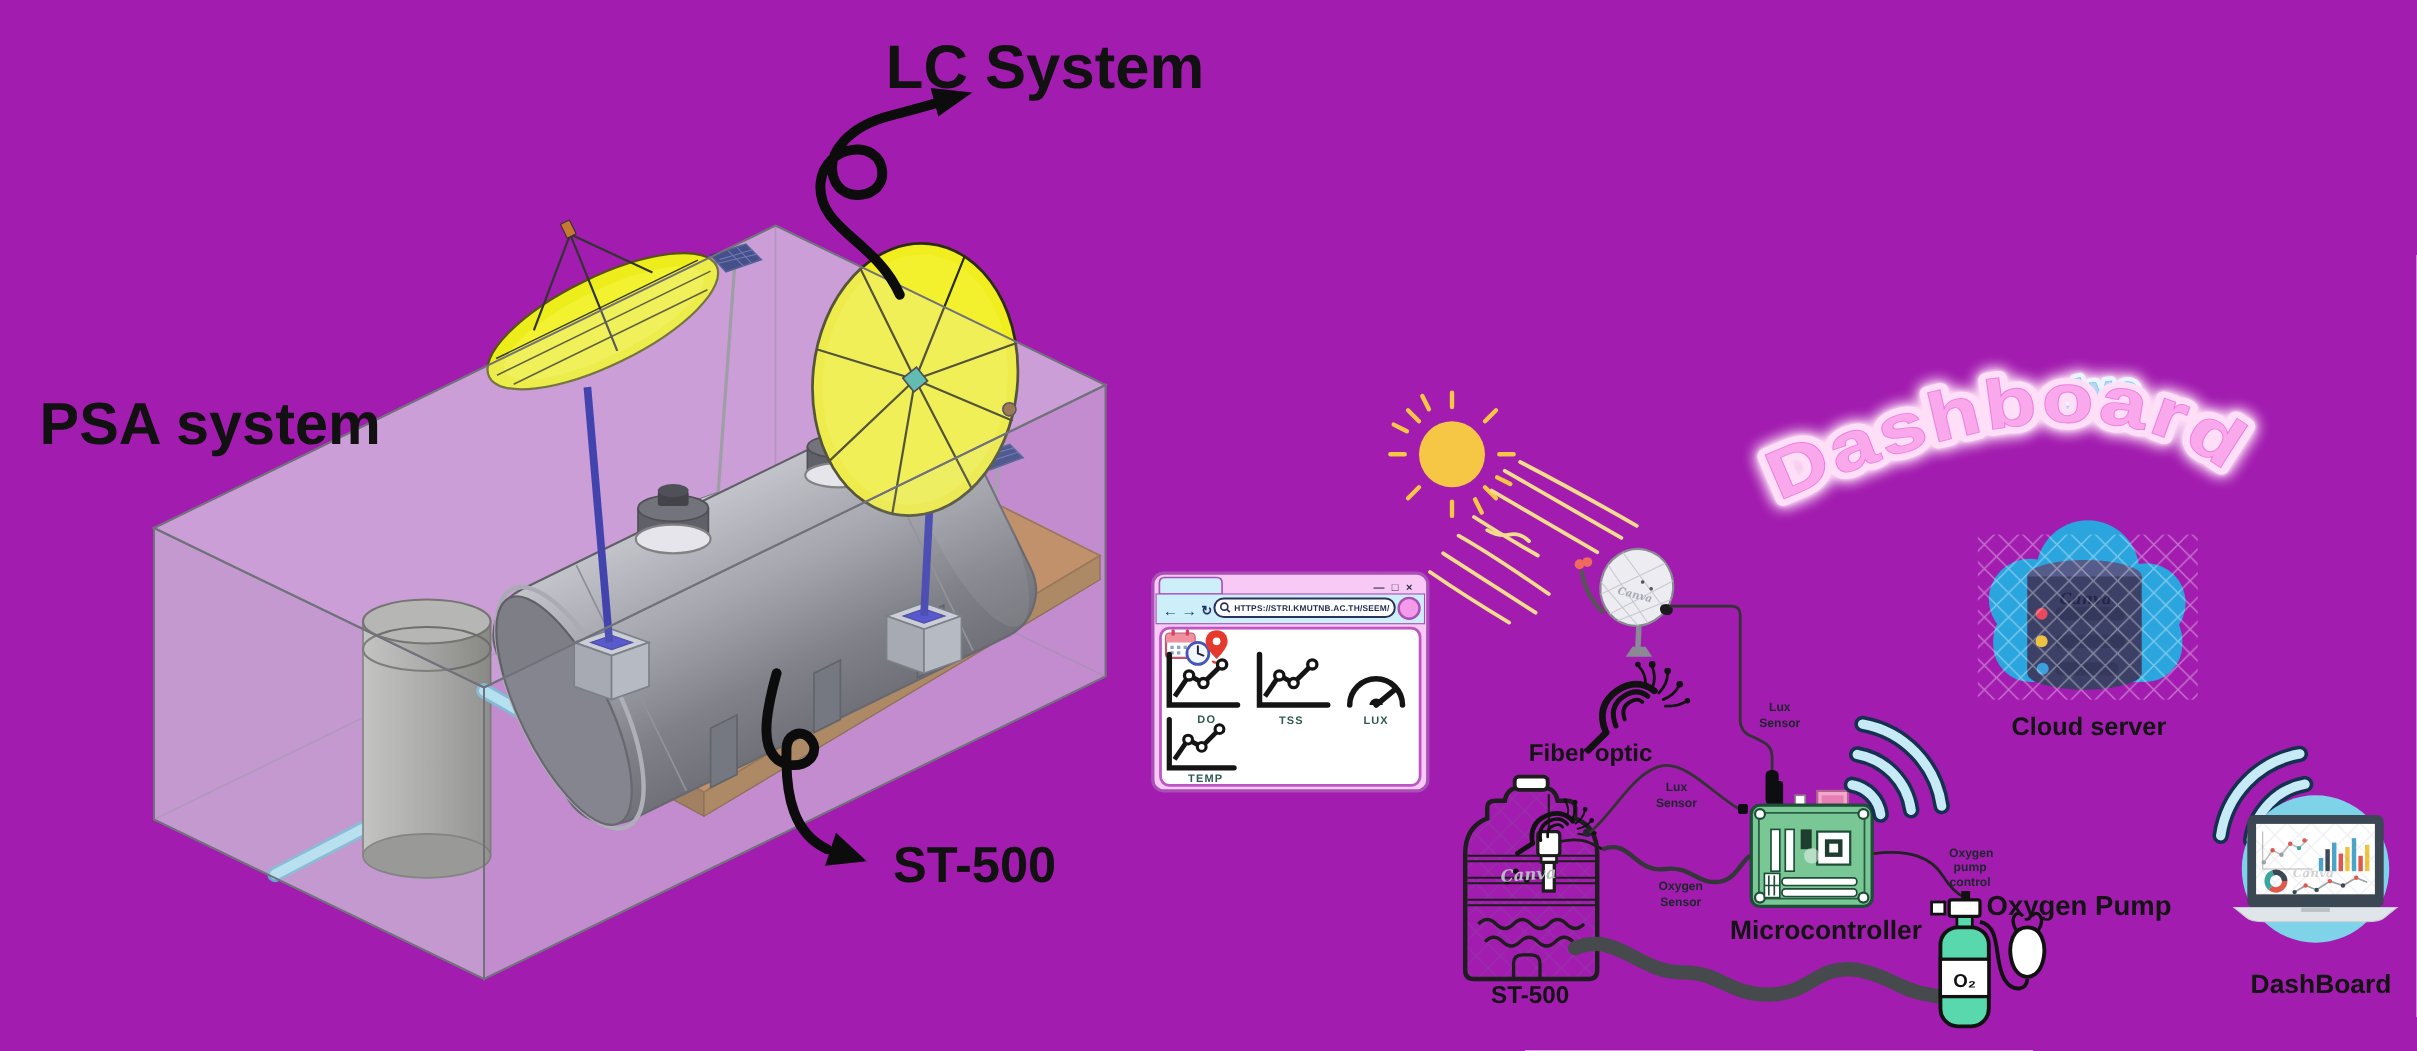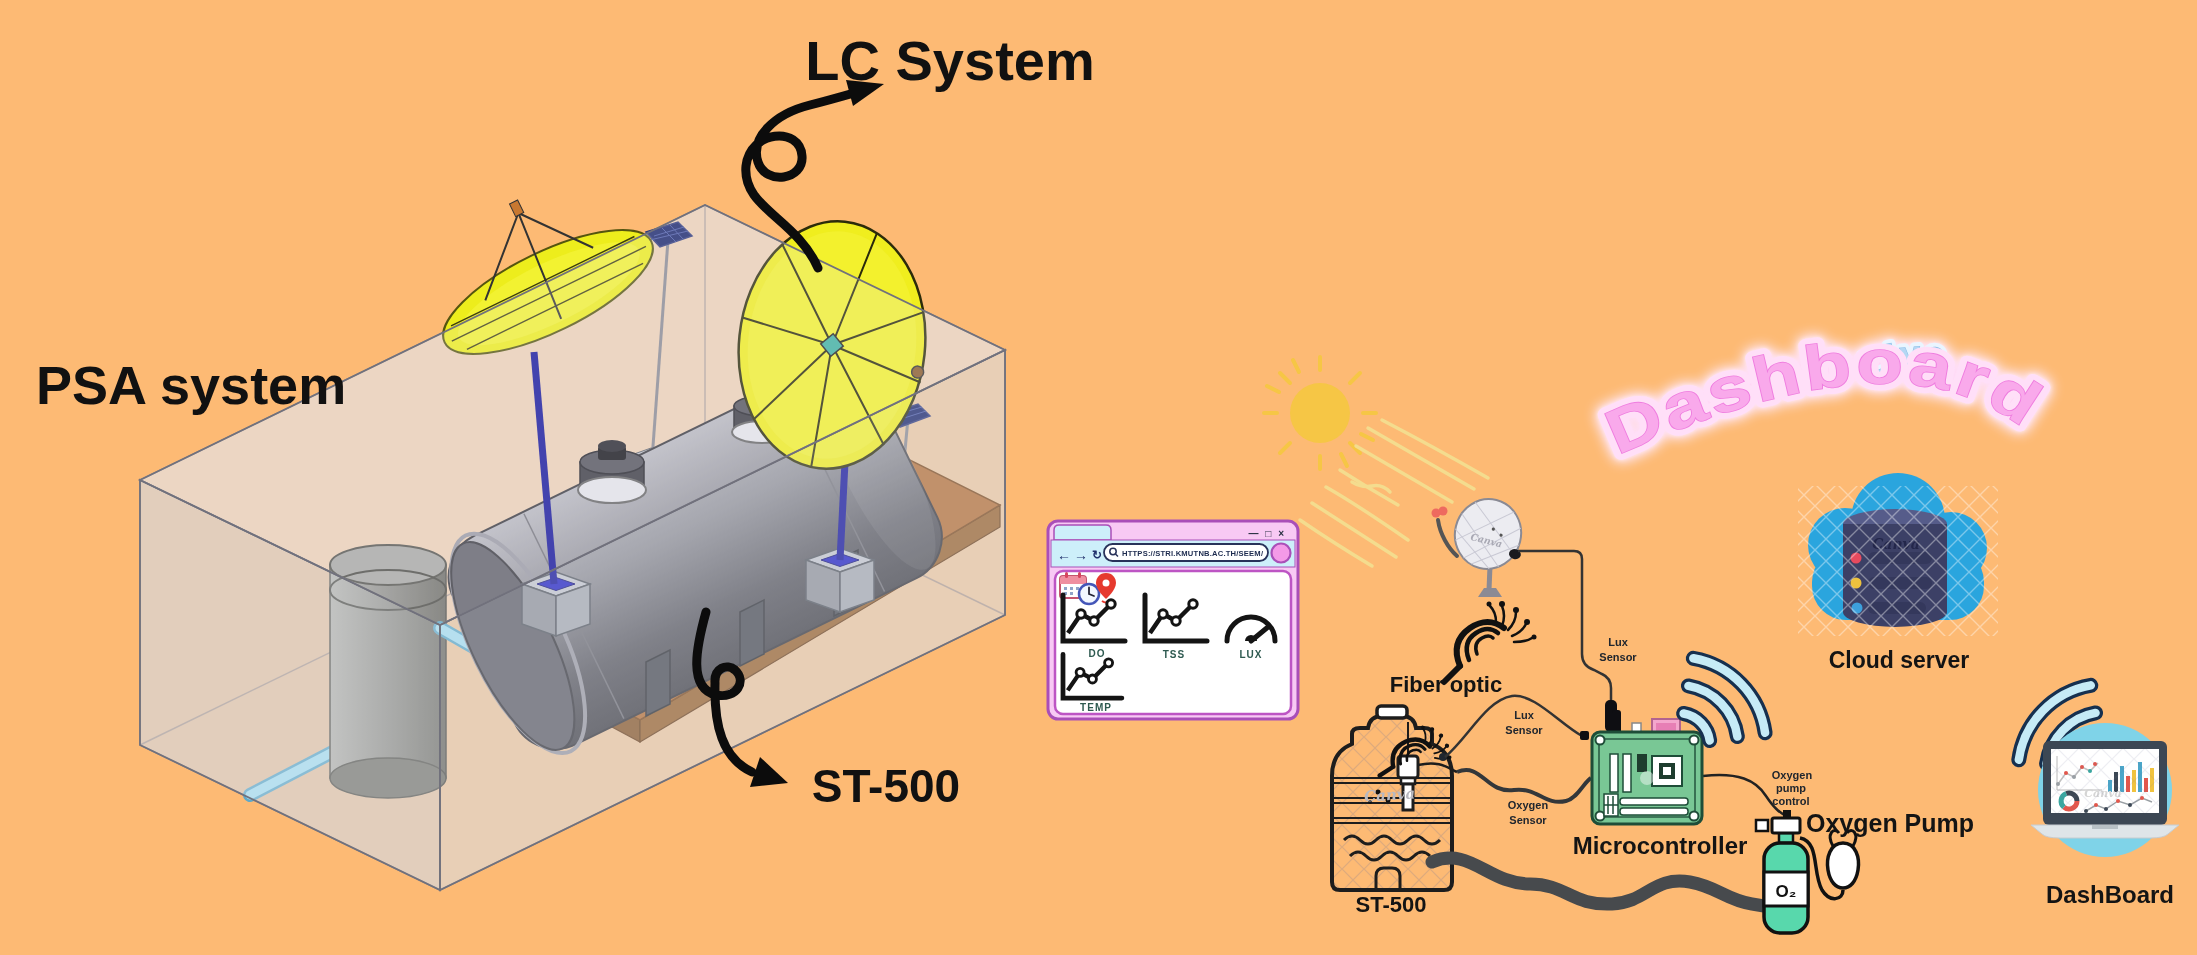--- a/index.html
+++ b/index.html
@@ -1,16 +1,16 @@
 <!DOCTYPE html>
 <html><head>
 <meta charset="utf-8">
 <style>
   html,body{margin:0;padding:0;background:#fff;}
-  .canvas{position:relative;width:2197px;height:955px;background:#fdba74;overflow:hidden;
+  .canvas{position:relative;width:2197px;height:955px;background:#a21caf;overflow:hidden;
           font-family:"Liberation Sans", sans-serif;}
   svg{display:block}
   text{font-family:"Liberation Sans", sans-serif;}
   .biglabel{font-weight:bold;fill:#111111;}
   .nodelabel{font-weight:bold;fill:#141414;}
   .wirelabel{font-weight:bold;fill:#20262e;font-size:11px;}
   .chartlabel{font-weight:bold;fill:#2e5a50;letter-spacing:1px;font-size:10px;}
   .urltext{font-weight:bold;fill:#1c2a4e;font-size:7.6px;letter-spacing:.2px;}
   .navglyph{font-weight:bold;fill:#20306b;}
   .canva{font-family:"DejaVu Serif", serif;font-style:italic;font-weight:bold;}

